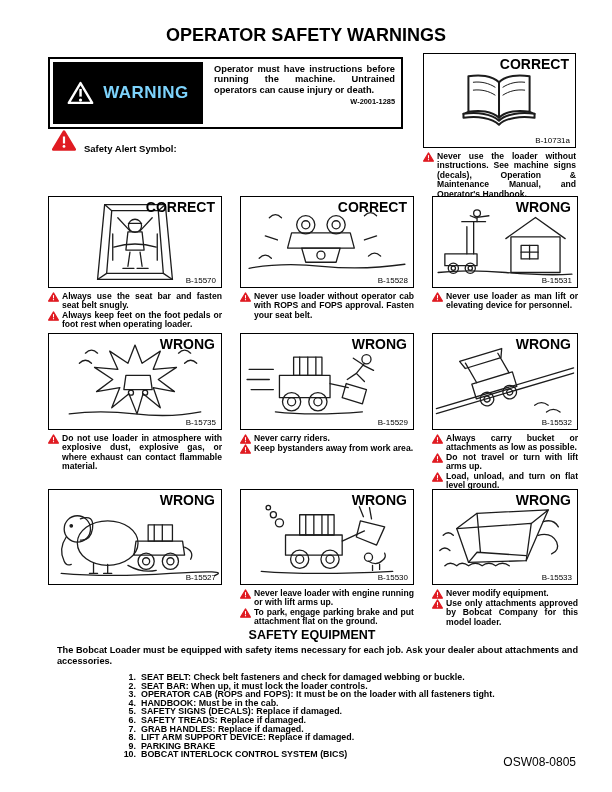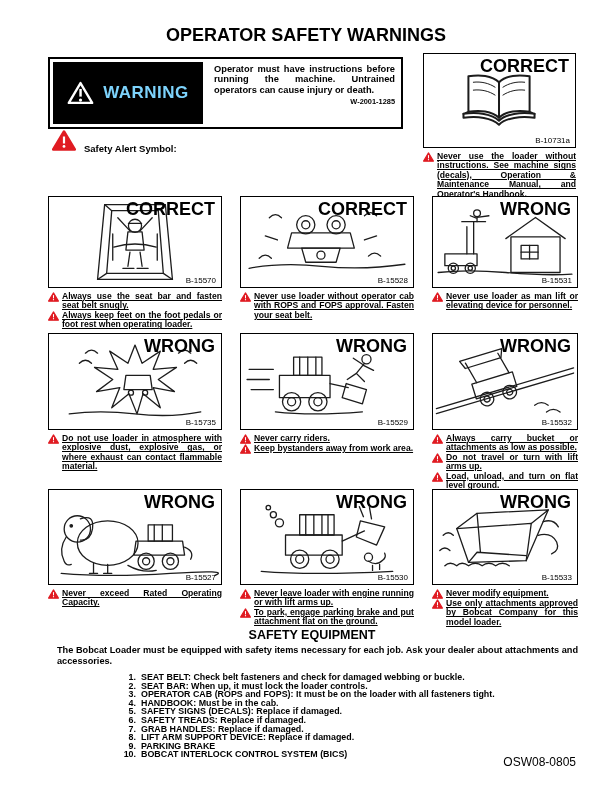--- a/index.html
+++ b/index.html
@@ -22,27 +22,27 @@
   .tri{flex:0 0 auto;}
   .tri path{fill:#e01b22;stroke:#e01b22;stroke-width:2.5;stroke-linejoin:round;}
   .tri rect,.tri circle{fill:#fff;}
   
   .alert-row{position:absolute;left:52px;top:130px;width:346px;display:flex;}
   .alert-label{width:112px;margin-left:8px;font-size:9.5px;font-weight:bold;
                padding-top:13px;flex:0 0 auto;}
   .alert-text{flex:1;font-size:9.5px;font-weight:bold;line-height:10.6px;padding-top:3px;}
   
   .pbox{border:1.6px solid #000;position:relative;background:#fff;}
-  .plabel{position:absolute;top:2px;right:6px;font-size:18px;font-weight:bold;}
+  .plabel{position:absolute;top:2px;right:6px;font-size:14px;font-weight:bold;}
   .pfig{position:absolute;bottom:2px;right:5px;font-size:8px;}
   .illus{position:absolute;left:0;top:0;width:100%;height:100%;}
   .illus *{vector-effect:non-scaling-stroke;}
   .sk{fill:none;stroke:#1c1c1c;stroke-width:1.3;stroke-linecap:round;stroke-linejoin:round;}
   .cell{position:absolute;}
-  .pcap{margin-top:4px;text-decoration:underline;}
+  .pcap{margin-top:4px;}
   .cap{display:flex;gap:3px;align-items:flex-start;}
   .cap .tri{width:11px;height:10px;margin-top:0;}
   .cap .t{font-size:8.6px;font-weight:bold;line-height:9.4px;text-align:justify;flex:1;}
   .cap.sp{}
   
   .seq-head{position:absolute;top:628px;left:12px;right:0;text-align:center;
             font-size:12.5px;font-weight:bold;}
   .seq-intro{position:absolute;left:57px;top:645px;width:521px;font-size:9.2px;
              font-weight:bold;line-height:11px;text-align:justify;}
   .seq-list{position:absolute;left:108px;top:673px;width:440px;counter-reset:itm;}
@@ -354,30 +354,20 @@
           <circle cx="120" cy="66" r="8"></circle>
             <circle cx="120" cy="66" r="3.5"></circle>
           <path d="M78 70 Q92 78 106 75"></path>
           <path d="M134 52 Q144 56 140 64"></path>
           <path d="M12 78 Q60 82 120 78 T164 80"></path>
         </g>
       </svg>
       <span class="plabel">WRONG</span>
       <span class="pfig">B-15527</span>
     </div>
-    <div class="pcap">
-      <div class="cap">
-          <svg class="tri" viewBox="0 0 24 21">
-            <path d="M12 1.5 L22.8 19.5 L1.2 19.5 Z"></path>
-            <rect x="10.9" y="6.5" width="2.2" height="7"></rect>
-            <circle cx="12" cy="16.4" r="1.4"></circle>
-          </svg>
-        <span class="t">Never exceed Rated Operating Capacity.</span>
-        </div>
-    </div>
   </div>
 
   <div class="cell" style="left:240px;top:489px;width:174px;">
     <div class="pbox" style="height:94px;">
       <svg class="illus" viewBox="0 0 170 84">
         <g class="sk">
           <path d="M44 40 L100 40 L100 60 L44 60 Z"></path>
           <path d="M58 20 L92 20 L92 40 L58 40 Z"></path>
           <path d="M64 20 L64 40 M72 20 L72 40 M80 20 L80 40 M86 20 L86 40"></path>
           <circle cx="58" cy="64" r="9"></circle>

